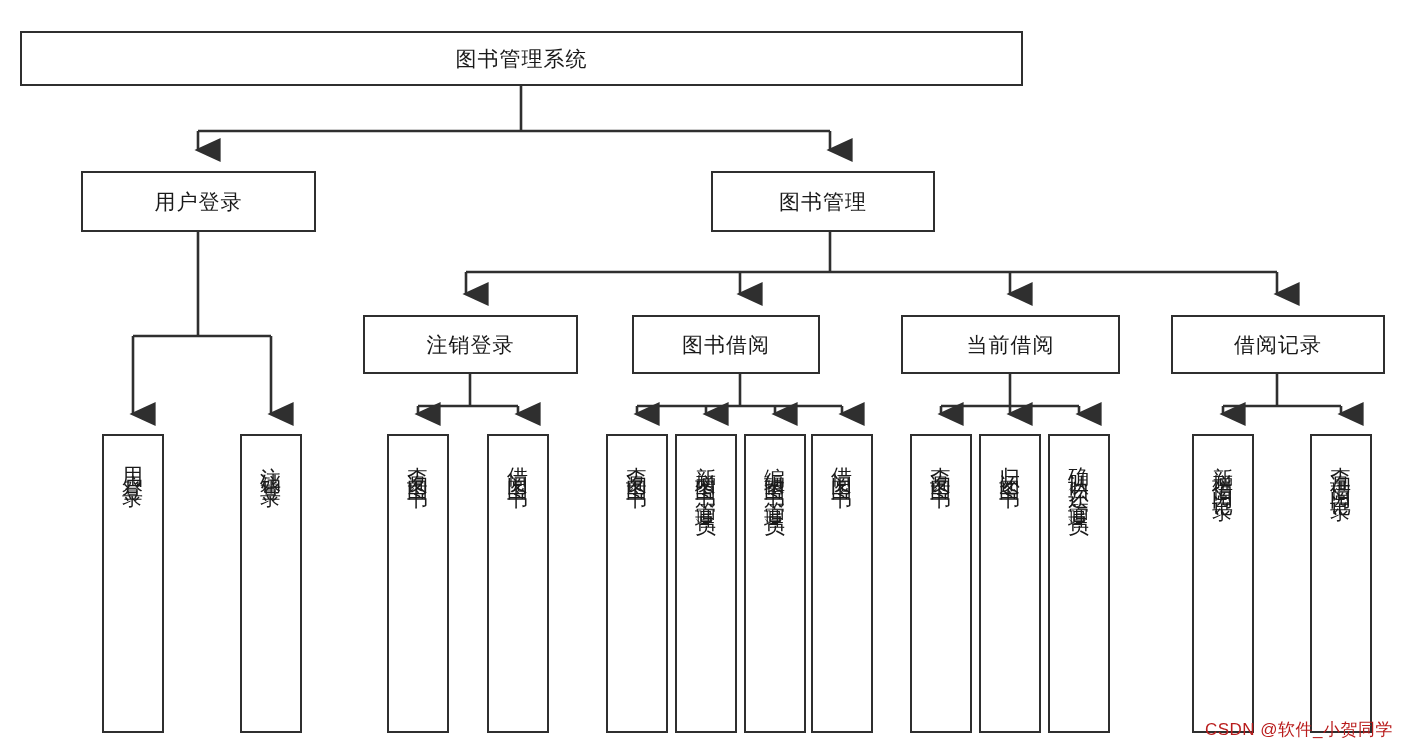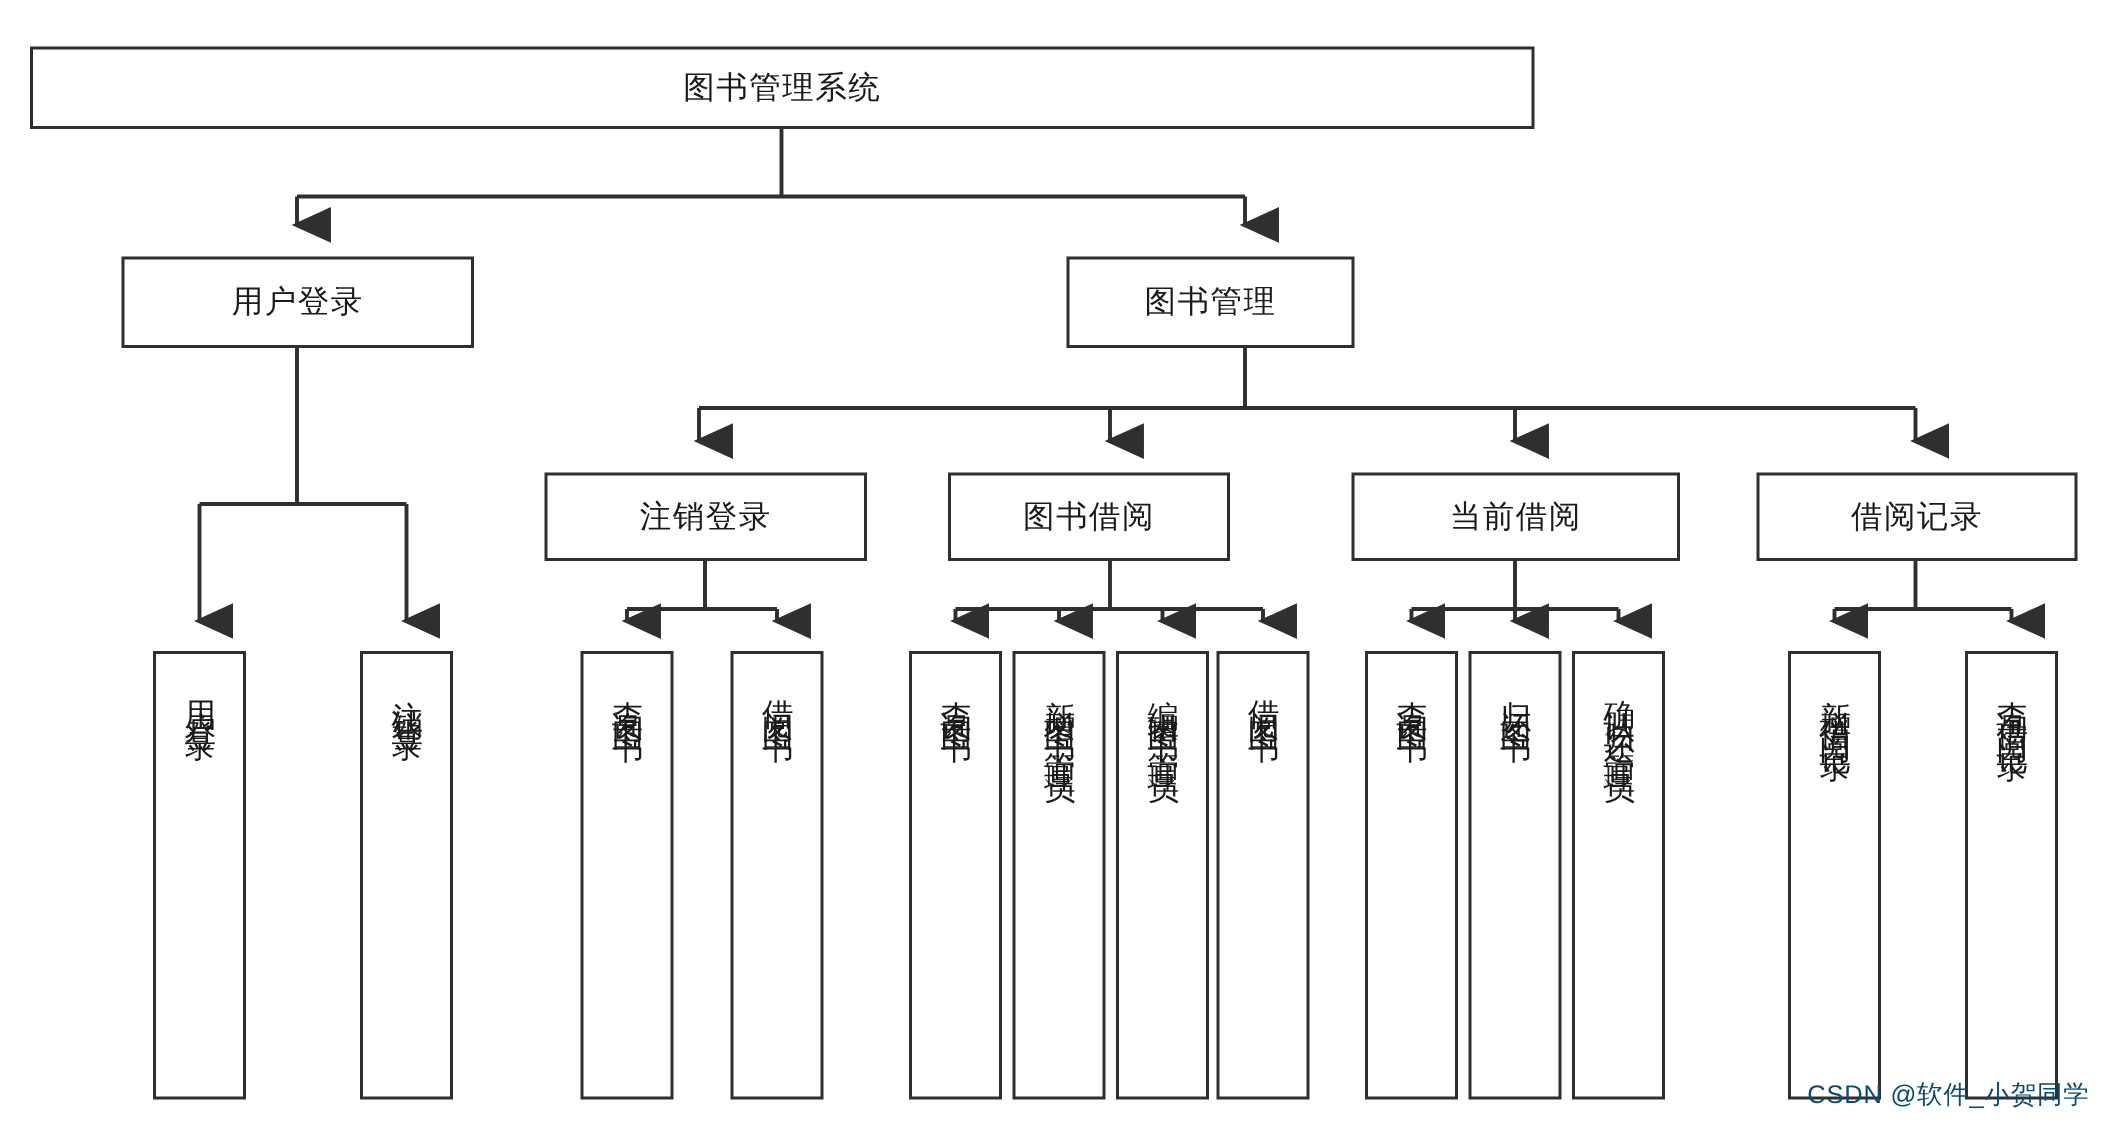--- a/index.html
+++ b/index.html
@@ -51,21 +51,21 @@
     line-height:1;
     white-space:nowrap;
     display:block;
   }
   .htext{ white-space:nowrap; display:block; }
   .watermark{
     position:absolute;
     right:12px;
     bottom:6px;
     font-size:17px;
-    color:#0c4a6e;
+    color:#b91c1c;
     letter-spacing:0.5px;
     white-space:nowrap;
     z-index:5;
   }
 </style>
 </head>
 <body>
 
 <div id="canvas">
 
@@ -119,21 +119,21 @@
     </g>
   </svg>
 
   <div class="node h root" style="left:20px;top:11px;width:1003px;height:55px;margin-top:20px;">
     <span class="htext">图书管理系统</span>
   </div>
 
   <div class="node h" style="left:81px;top:171px;width:235px;height:61px;">
     <span class="htext">用户登录</span>
   </div>
-  <div class="node h" style="left:711px;top:171px;width:192px;height:61px;">
+  <div class="node h" style="left:711px;top:171px;width:224px;height:61px;">
     <span class="htext">图书管理</span>
   </div>
 
   <div class="node h" style="left:363px;top:315px;width:215px;height:59px;">
     <span class="htext">注销登录</span>
   </div>
   <div class="node h" style="left:632px;top:315px;width:188px;height:59px;">
     <span class="htext">图书借阅</span>
   </div>
   <div class="node h" style="left:901px;top:315px;width:219px;height:59px;text-align:center;">

